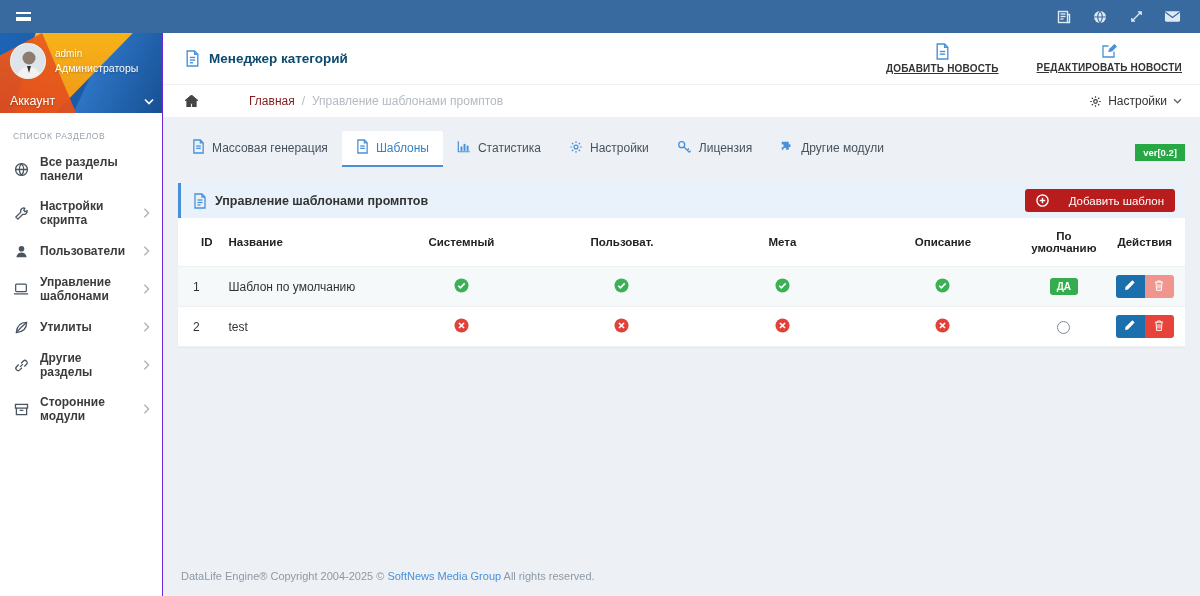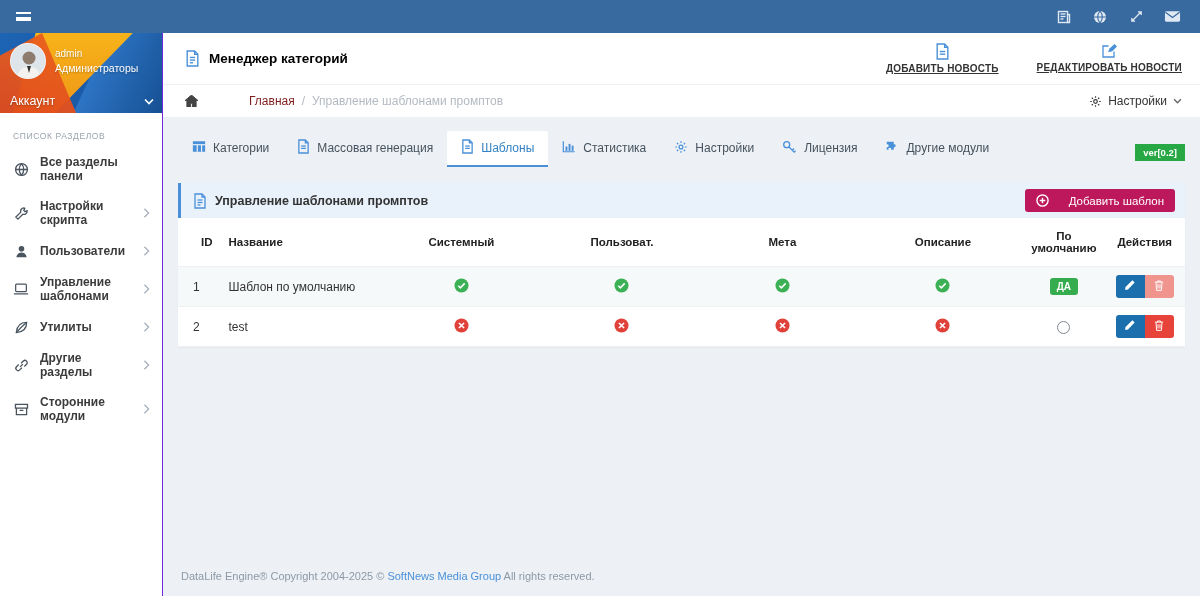--- a/index.html
+++ b/index.html
@@ -34,21 +34,21 @@
   .section-label { font-size:8.5px; color:#9aa3ad; letter-spacing:.6px; padding:18px 0 6px 13px; }
   .menu { display:flex; flex-direction:column; }
   .menu-item { display:flex; align-items:center; gap:11px; padding:8px 12px 8px 13px; font-size:12px; color:#3b3b3b; font-weight:bold; cursor:pointer; }
   .menu-item .mi-icon { width:16px; height:16px; flex:0 0 16px; display:flex; align-items:center; justify-content:center; }
   .menu-item .mi-icon svg { stroke:#4a5560; fill:none; stroke-width:1.4; }
   .menu-item .chev { margin-left:auto; display:flex; }
 
   
   .main { flex:1; display:flex; flex-direction:column; min-width:0; }
   .page-header { height:51px; background:#fff; display:flex; align-items:center; padding:0 18px 0 22px; flex:0 0 51px; }
-  .page-title { display:flex; align-items:center; gap:9px; font-size:13.5px; font-weight:bold; color:#000000; }
+  .page-title { display:flex; align-items:center; gap:9px; font-size:13.5px; font-weight:bold; color:#0c4a6e; }
   .page-title svg { stroke:#4a90d9; fill:none; stroke-width:1.3; }
   .header-actions { margin-left:auto; display:flex; gap:38px;text-decoration:underline; }
   .h-action { display:flex; flex-direction:column; align-items:center; gap:3px; cursor:pointer; }
   .h-action svg { stroke:#4a90d9; fill:none; stroke-width:1.3; }
   .h-action .ha-label { font-size:10px; font-weight:bold; color:#333; letter-spacing:.2px; }
 
   .breadcrumb-bar { height:33px; background:#fff; border-top:1px solid #eef0f2; display:flex; align-items:center; padding:0 18px 0 22px; font-size:12px; flex:0 0 33px; }
   .bc-left { display:flex; align-items:center; gap:7px; }
   .bc-left svg { stroke:#444; fill:#444; }
   .bc-home { color:#7f1d1d; cursor:pointer;margin-left:44px; }
@@ -65,21 +65,21 @@
   .tab { display:flex; align-items:center; gap:7px; padding:8px 14px; font-size:12px; color:#45525e; cursor:pointer; border-bottom:2px solid transparent; }
   .tab svg { stroke:#4a90d9; fill:none; stroke-width:1.4; }
   .tab.active { background:#fff; color:#3583c4; border-bottom:2px solid #4a90d9; border-radius:2px 2px 0 0; }
   .ver-badge { margin-left:auto; margin-bottom:6px; background:#28a745; color:#fff; font-size:9.5px; font-weight:bold; padding:3px 8px; border-radius:0; }
 
   
   .panel { background:#fff; margin-top:16px; border-radius:2px; box-shadow:0 1px 2px rgba(0,0,0,.04); }
   .panel-header { background:#e9f2fb; border-left:3px solid #4a90d9; display:flex; align-items:center; padding:6px 10px 6px 12px; }
   .panel-title { display:flex; align-items:center; gap:8px; font-size:12.5px; font-weight:bold; color:#333; }
   .panel-title svg { stroke:#4a90d9; fill:none; stroke-width:1.3; }
-  .add-btn { margin-left:auto; background:#be185d; color:#fff; border:none; border-radius:3px; font-size:11.5px; padding:5px 11px; display:flex; align-items:center; gap:20px; cursor:pointer; font-family:inherit; }
+  .add-btn { margin-left:auto; background:#b91c1c; color:#fff; border:none; border-radius:3px; font-size:11.5px; padding:5px 11px; display:flex; align-items:center; gap:20px; cursor:pointer; font-family:inherit; }
   .add-btn svg { stroke:#fff; fill:none; stroke-width:1.5; }
 
   table { width:100%; border-collapse:collapse; }
   thead th { font-size:11.5px; font-weight:bold; color:#222; padding:12px 8px; border-bottom:1px solid #eef0f2; text-align:center; }
   thead th:first-child { text-align:left; padding-left:23px; }
   thead th.col-name { text-align:left; }
   tbody td { font-size:12px; color:#333; padding:8px 8px; border-bottom:1px solid #eef0f2; text-align:center; height:34px; }
   tbody td:first-child { text-align:left; padding-left:15px; }
   tbody td.cell-name { text-align:left; }
   tbody tr.striped { background:#f6f9f9; }
@@ -305,27 +305,20 @@
           <span>Настройки</span>
           <svg class="chev" width="9" height="6" viewBox="0 0 10 7">
               <path d="M1 1.5l4 4 4-4"></path>
             </svg>
         </div>
       </div>
 
       <div class="content">
         <div class="tabs-row">
           <div class="tabs" id="tabs">
-              <div class="tab">
-                <span><svg width="14" height="13" viewBox="0 0 16 14">
-                    <rect x="1" y="1" width="14" height="12" fill="#4a90d9" stroke="none"></rect>
-                    <path d="M1 5h14M6 5v8M11 5v8" stroke="#fff" stroke-width="1.2"></path>
-                  </svg></span>
-                <span>Категории</span>
-              </div>
               <div class="tab">
                 <span><svg width="13" height="15" viewBox="0 0 14 16">
                     <path d="M2 1h7l3 3v11H2z"></path>
                     <path d="M9 1v3h3"></path>
                     <line x1="4.5" y1="7.5" x2="9.5" y2="7.5"></line>
                     <line x1="4.5" y1="10" x2="9.5" y2="10"></line>
                   </svg></span>
                 <span>Массовая генерация</span>
               </div>
               <div class="tab active">

